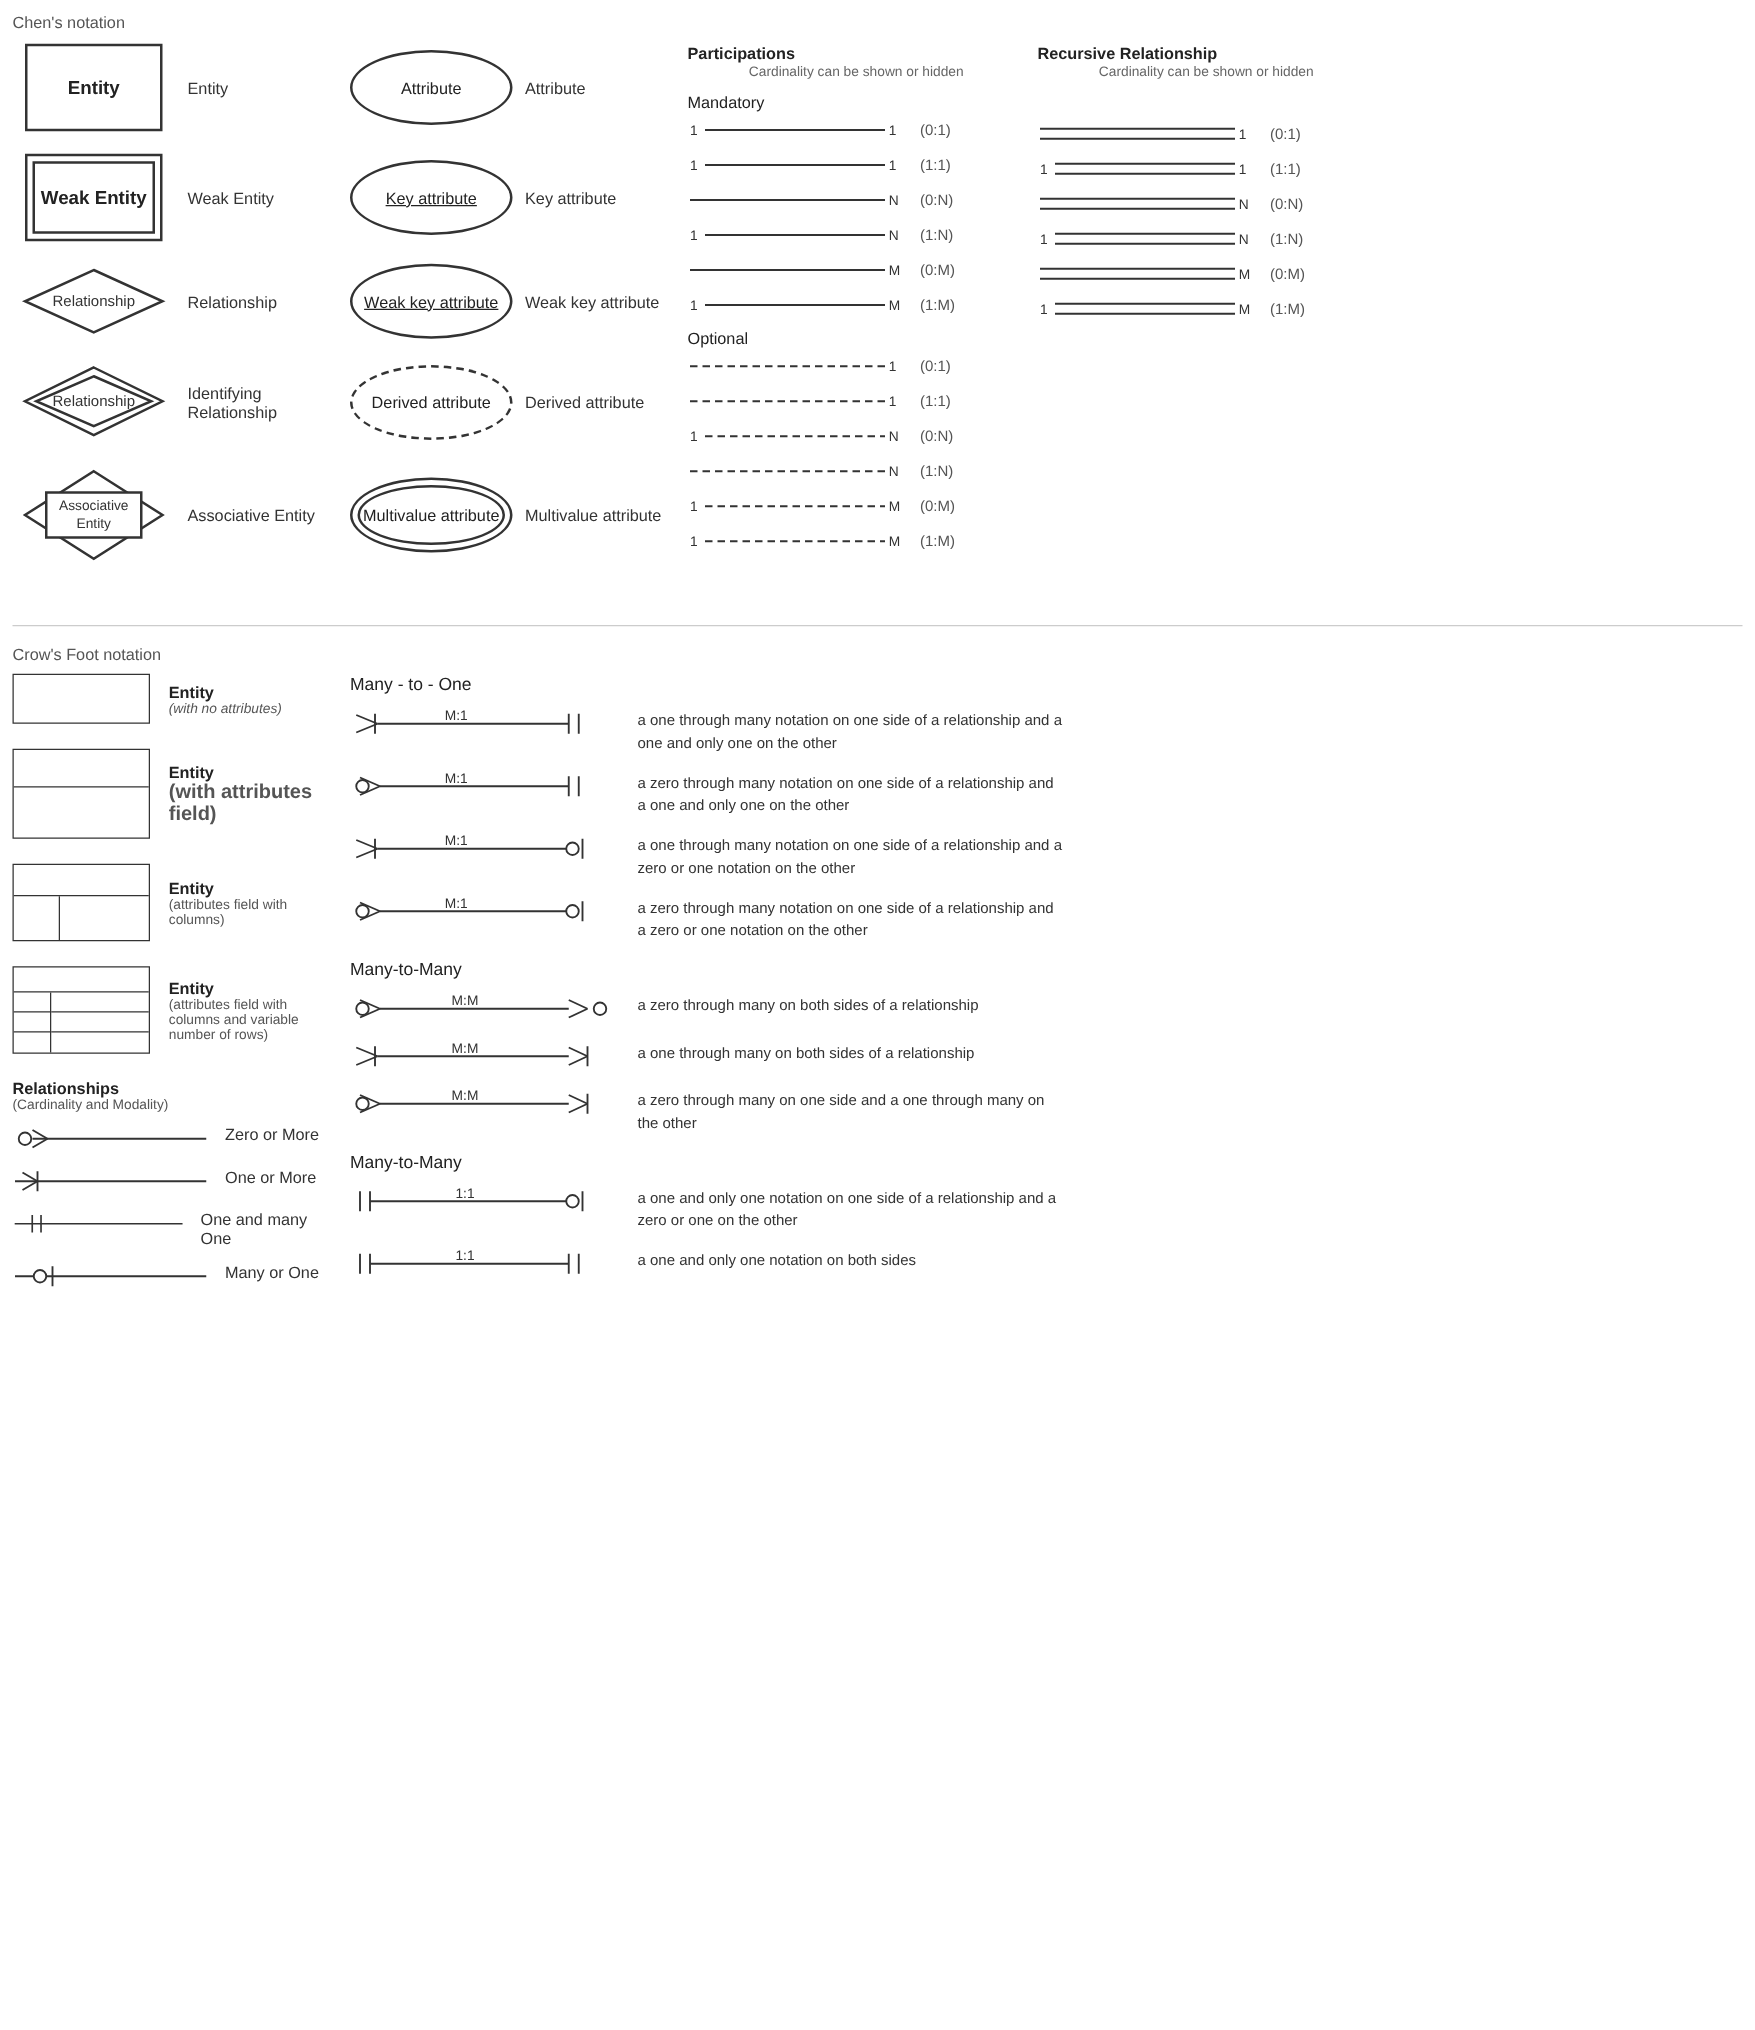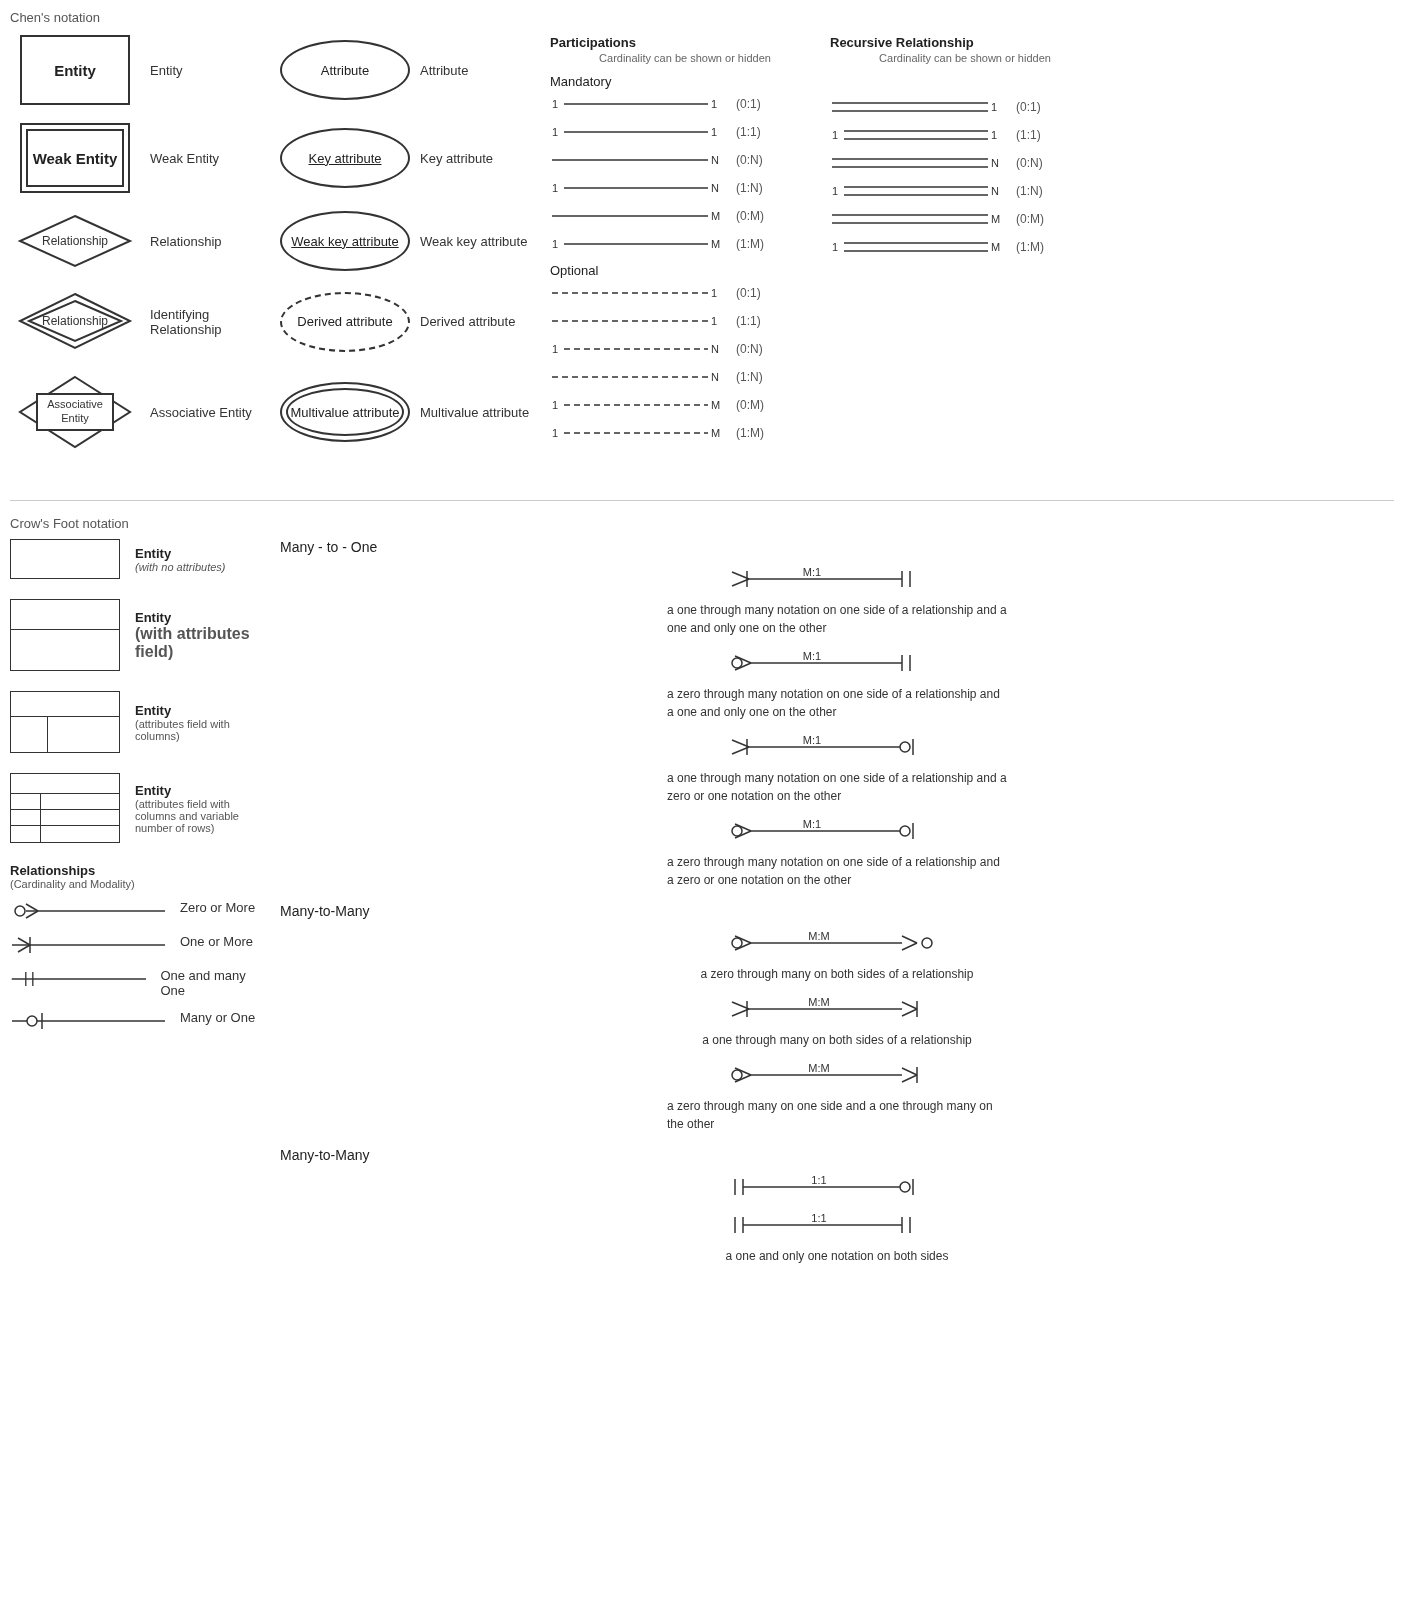--- a/index.html
+++ b/index.html
@@ -280,24 +280,23 @@
     }
 
     .many-section-title {
       font-size: 14px;
       font-weight: normal;
       margin-bottom: 12px;
     }
 
     .cf-rel-row {
       display: flex;
-      align-items: center;
+      align-items: flex-start;
       margin-bottom: 14px;
       gap: 10px;
-      flex-direction: column;
     }
 
     .cf-rel-desc {
       font-size: 12px;
       color: #333;
       max-width: 340px;
       line-height: 1.5;
     }
 
     
@@ -844,20 +843,21 @@
         <svg class="cf-line-svg" viewBox="0 0 220 24">
 
           <line x1="8" y1="4" x2="8" y2="20" stroke="#333" stroke-width="1.5"></line>
           <line x1="16" y1="4" x2="16" y2="20" stroke="#333" stroke-width="1.5"></line>
           <line x1="16" y1="12" x2="175" y2="12" stroke="#333" stroke-width="1.5"></line>
           <text x="92" y="9" font-size="11" fill="#333" text-anchor="middle">1:1</text>
 
           <circle cx="178" cy="12" r="5" fill="white" stroke="#333" stroke-width="1.5"></circle>
           <line x1="186" y1="4" x2="186" y2="20" stroke="#333" stroke-width="1.5"></line>
         </svg>
+        <span class="cf-rel-desc">a one and only one notation on one side of a relationship and a zero or one on the other</span>
       </div>
 
       <div class="cf-rel-row">
         <svg class="cf-line-svg" viewBox="0 0 220 24">
 
           <line x1="8" y1="4" x2="8" y2="20" stroke="#333" stroke-width="1.5"></line>
           <line x1="16" y1="4" x2="16" y2="20" stroke="#333" stroke-width="1.5"></line>
           <line x1="16" y1="12" x2="175" y2="12" stroke="#333" stroke-width="1.5"></line>
           <text x="92" y="9" font-size="11" fill="#333" text-anchor="middle">1:1</text>
 

